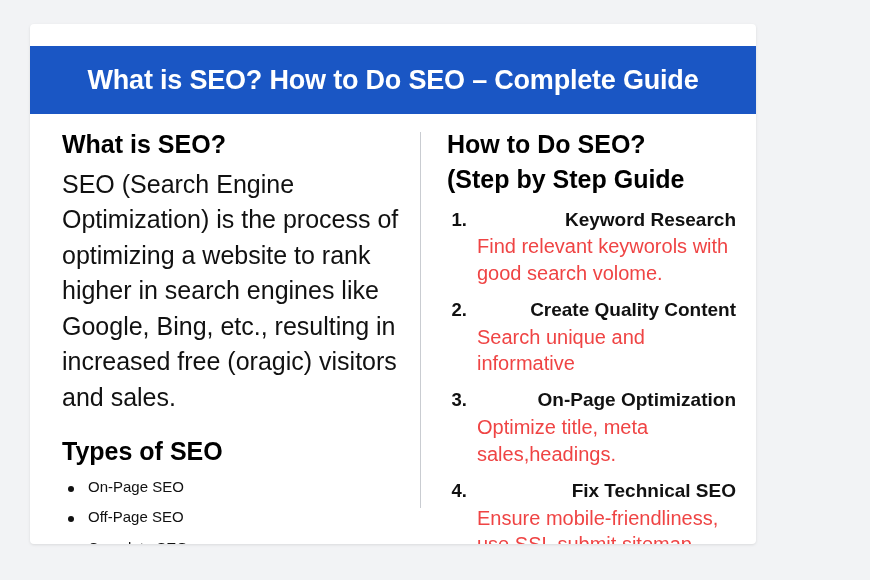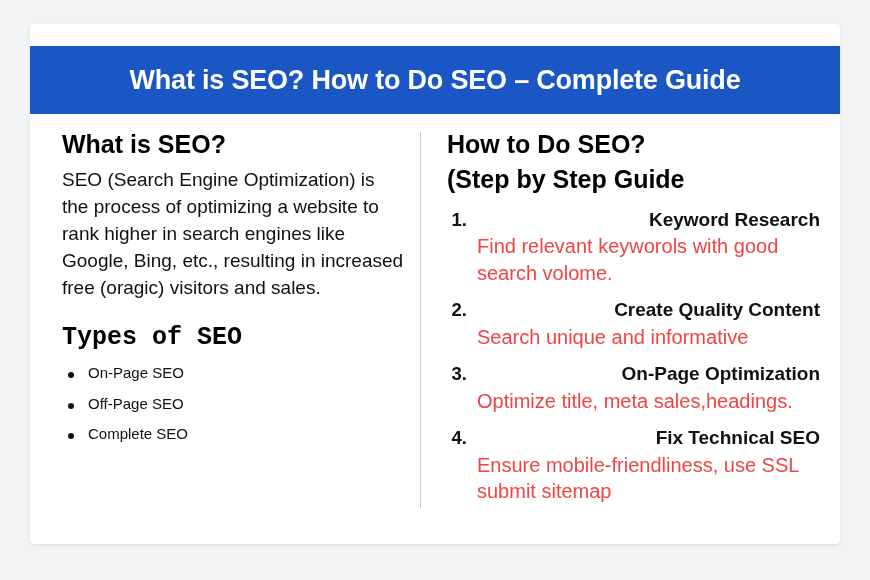--- a/index.html
+++ b/index.html
@@ -10,21 +10,21 @@
     width: 870px;
     height: 580px;
     background: #f2f3f5;
     font-family: "Liberation Sans", sans-serif;
     overflow: hidden;
   }
   .card {
     position: absolute;
     left: 30px;
     top: 24px;
-    width: 810px;
+    width: 726px;
     height: 520px;
     background: #ffffff;
     border-radius: 4px;
     box-shadow: 0 1px 3px rgba(0,0,0,0.10);
     box-sizing: border-box;
     overflow: hidden;
   }
   .title-bar {
     margin: 22px 0 0 0;
     height: 68px;
@@ -65,29 +65,28 @@
     font-size: 25px;
     font-weight: bold;
     color: #000;
     margin: 0 0 8px 0;
     line-height: 1.15;
   }
   h2.sub-second-line {
     margin-top: -2px;
   }
   .body-text {
-    font-size: 19px;
+    font-size: 25px;
     line-height: 1.42;
     color: #111;
     margin: 0 0 22px 0;
   }
   h2.types {
     margin-top: 0;
     margin-bottom: 10px;
-    font-family: Liberation Mono, monospace;
   }
   ul.bullets {
     list-style: none;
     margin: 0;
     padding: 0;
   }
   ul.bullets li {
     font-size: 15px;
     color: #111;
     line-height: 1.42;

